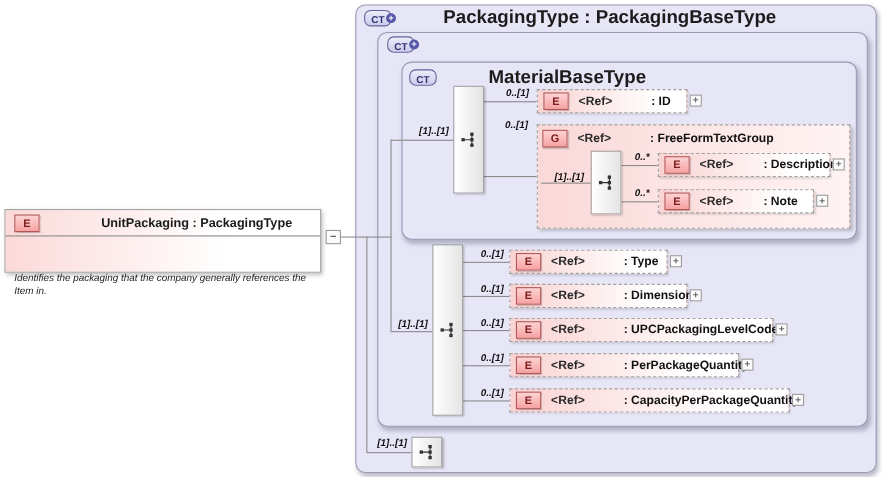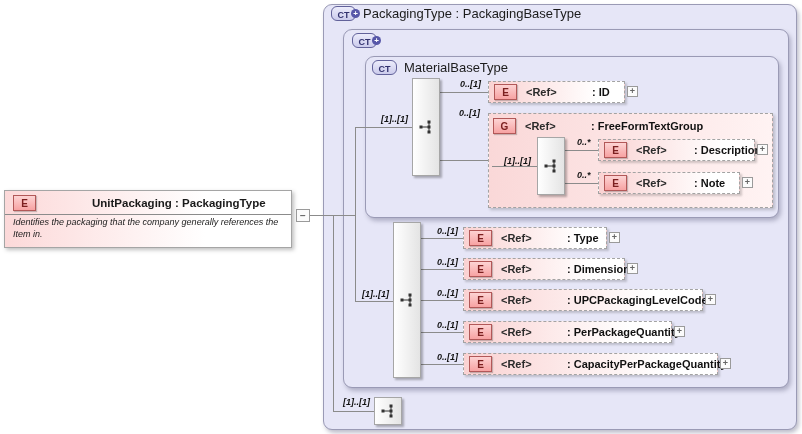--- a/index.html
+++ b/index.html
@@ -6,21 +6,21 @@
   #canvas{position:relative;width:802px;height:434px;background:#ffffff;overflow:hidden;}
 
   .ctbox{position:absolute;background:#e6e6f7;border:1px solid #9a9ab5;border-radius:9px;
          box-shadow:2px 3px 4px rgba(110,110,140,.45);box-sizing:border-box;}
   .cthead{position:absolute;display:flex;align-items:center;gap:7px;z-index:6;}
   .cticon{position:relative;display:inline-flex;align-items:flex-end;justify-content:center;
           width:23px;height:13px;background:linear-gradient(#ececfb,#cbcbec);
           border:1px solid #62629a;border-radius:6px;color:#32326e;font-size:9px;font-weight:bold;}
   .ctplus{position:absolute;right:-5px;top:2px;width:9px;height:9px;background:#5757a8;
           border-radius:50%;color:#fff;font-size:8px;line-height:9px;text-align:center;font-weight:bold;}
-  .cttitle{font-size:13px;font-weight:normal;color:#1c1c1c;white-space:nowrap;}
+  .cttitle{font-size:17px;font-weight:bold;color:#1c1c1c;white-space:nowrap;margin-left:40px;}
 
   .elem{position:absolute;height:22px;display:flex;align-items:center;border:1px dashed #a3a3a3;
         background:linear-gradient(90deg,#fad2d2 0%,#ffffff 80%);
         box-shadow:1.5px 1.5px 2px rgba(0,0,0,.18);padding-left:5px;box-sizing:border-box;z-index:5;}
   .eicon{display:inline-flex;align-items:center;justify-content:center;flex:none;width:21px;height:14px;
          border:1px solid #b25858;background:linear-gradient(#fdd3d3,#f7a2a2);color:#7c2020;
          font-size:10px;font-weight:bold;box-shadow:1px 1px 1px rgba(0,0,0,.2);}
   .ref{margin-left:9px;width:66px;flex:none;font-size:11px;font-weight:bold;color:#2a2a2a;}
   .ename{font-size:11px;font-weight:bold;color:#111;white-space:nowrap;}
 
@@ -44,21 +44,21 @@
            box-sizing:border-box;z-index:7;}
   .minusbtn{position:absolute;width:14px;height:13px;border:1px solid #9a9a9a;background:#fbfbfb;
            color:#666;font-size:10px;line-height:11px;text-align:center;font-weight:bold;
            box-sizing:border-box;z-index:7;}
 
   #unitbox{position:absolute;left:4px;top:190px;width:288px;height:58px;border:1px solid #a5a5a5;
            background:linear-gradient(90deg,#fcd9d9,#ffffff 70%);
            box-shadow:2px 2px 4px rgba(0,0,0,.25);box-sizing:border-box;z-index:5;}
   .unithead{display:flex;align-items:center;gap:8px;padding:4px 0 3px 8px;border-bottom:1px solid #8b8b8b;}
   .unittitle{font-size:11.5px;font-weight:bold;color:#1a1a1a;padding-left:48px;}
-  .annotation{padding:2px 6px 0 8px;font-size:9px;font-style:italic;color:#222;line-height:1.3;}
+  .annotation{padding:2px 6px 0 8px;font-size:9px;font-style:italic;color:#222;line-height:1.3;margin-top:30px;}
 </style>
 </head>
 <body>
 
 <div id="canvas">
 
   <div class="ctbox" style="left:323px;top:4px;width:474px;height:426px;"></div>
   <div class="ctbox" style="left:343px;top:29px;width:446px;height:359px;"></div>
   <div class="ctbox" style="left:365px;top:56px;width:414px;height:162px;"></div>
 

